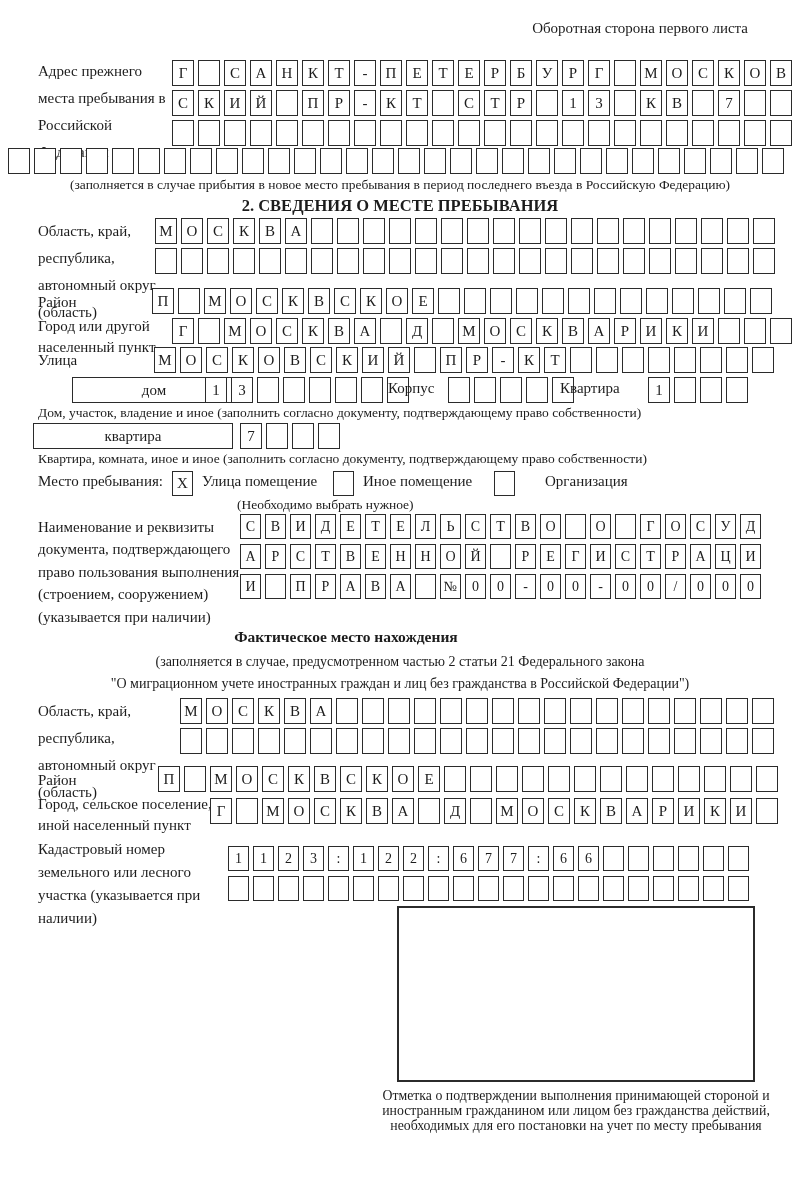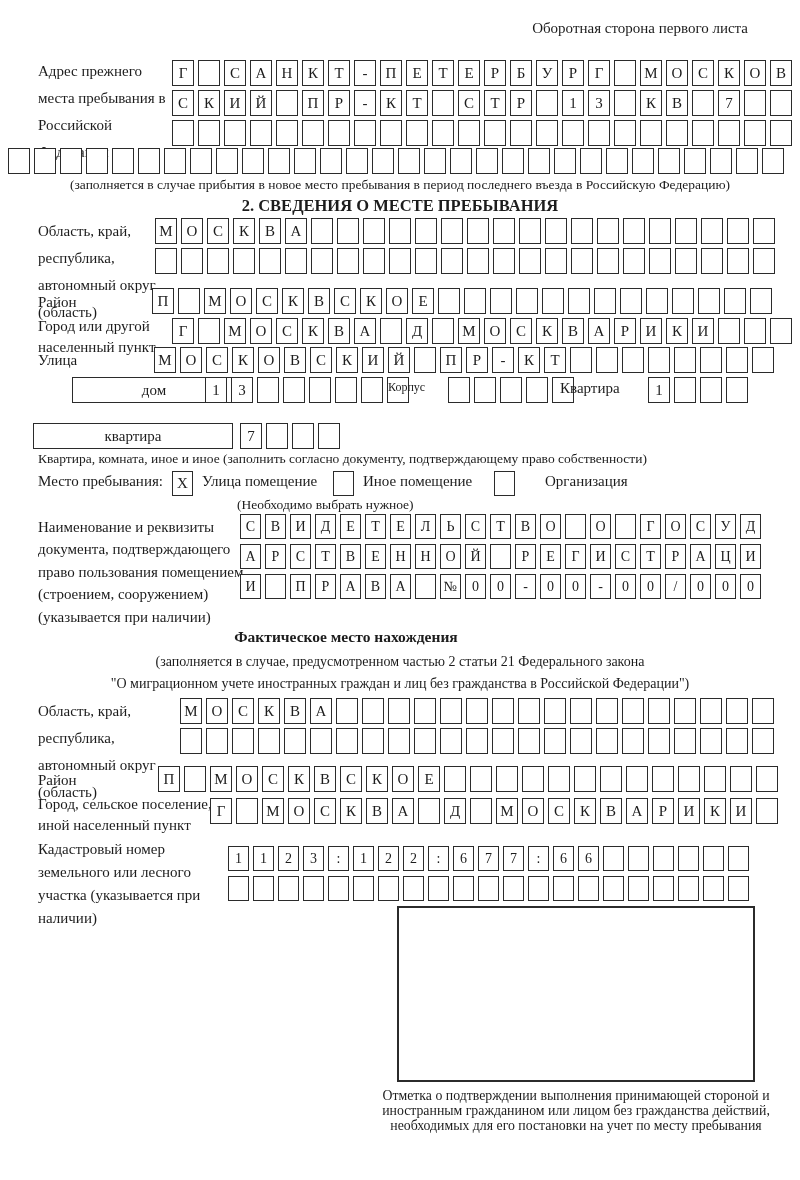--- a/index.html
+++ b/index.html
@@ -295,55 +295,56 @@
   <div class="boxes" style="left:205px; top:377px;">
       <div class="cell">1</div>
       <div class="cell">3</div>
       <div class="cell"></div>
       <div class="cell"></div>
       <div class="cell"></div>
       <div class="cell"></div>
       <div class="cell"></div>
       <div class="cell"></div>
     </div>
-  <div class="abs" style="left:388px; top:380px; font-size:12px;">Корпус</div>
+  <div class="abs" style="left:388px; top:380px; font-size:15px;">Корпус</div>
   <div class="boxes" style="left:448px; top:377px;">
       <div class="cell"></div>
       <div class="cell"></div>
       <div class="cell"></div>
       <div class="cell"></div>
       <div class="cell"></div>
     </div>
   <div class="abs" style="left:560px; top:380px; font-size:15px;">Квартира</div>
   <div class="boxes" style="left:648px; top:377px;">
       <div class="cell">1</div>
       <div class="cell"></div>
       <div class="cell"></div>
       <div class="cell"></div>
     </div>
+  <div class="abs caption" style="left:38px; top:405px;">Дом, участок, владение и иное (заполнить согласно документу, подтверждающему право собственности)</div>
 
   <div class="widebox" style="left:33px; top:423px; width:200px;">квартира</div>
   <div class="boxes" style="left:240px; top:423px;">
       <div class="cell">7</div>
       <div class="cell"></div>
       <div class="cell"></div>
       <div class="cell"></div>
     </div>
   <div class="abs caption" style="left:38px; top:451px;">Квартира, комната, иное и иное (заполнить согласно документу, подтверждающему право собственности)</div>
 
   <div class="abs" style="left:38px; top:473px; font-size:15px;">Место пребывания:</div>
   <span class="cb" style="left:172px; top:471px;">X</span>
   <div class="abs" style="left:202px; top:473px; font-size:15px;">Улица помещение</div>
   <span class="cb" style="left:333px; top:471px;"></span>
   <div class="abs" style="left:363px; top:473px; font-size:15px;">Иное помещение</div>
   <span class="cb" style="left:494px; top:471px;"></span>
   <div class="abs" style="left:545px; top:473px; font-size:15px;">Организация</div>
   <div class="abs caption" style="left:237px; top:497px;">(Необходимо выбрать нужное)</div>
 
-  <div class="abs label-tight" style="left:38px; top:516px; width:208px; line-height:22.4px;">Наименование и реквизиты документа, подтверждающего право пользования помещением (строением, сооружением) (указывается при наличии)</div>
+  <div class="abs label-tight" style="left:38px; top:516px; width:208px; line-height:22.4px;">Наименование и реквизиты документа, подтверждающего право пользования выполнения (строением, сооружением) (указывается при наличии)</div>
   <div class="boxes" style="left:240px; top:514px;">
       <div class="cell sm">С</div>
       <div class="cell sm">В</div>
       <div class="cell sm">И</div>
       <div class="cell sm">Д</div>
       <div class="cell sm">Е</div>
       <div class="cell sm">Т</div>
       <div class="cell sm">Е</div>
       <div class="cell sm">Л</div>
       <div class="cell sm">Ь</div>

